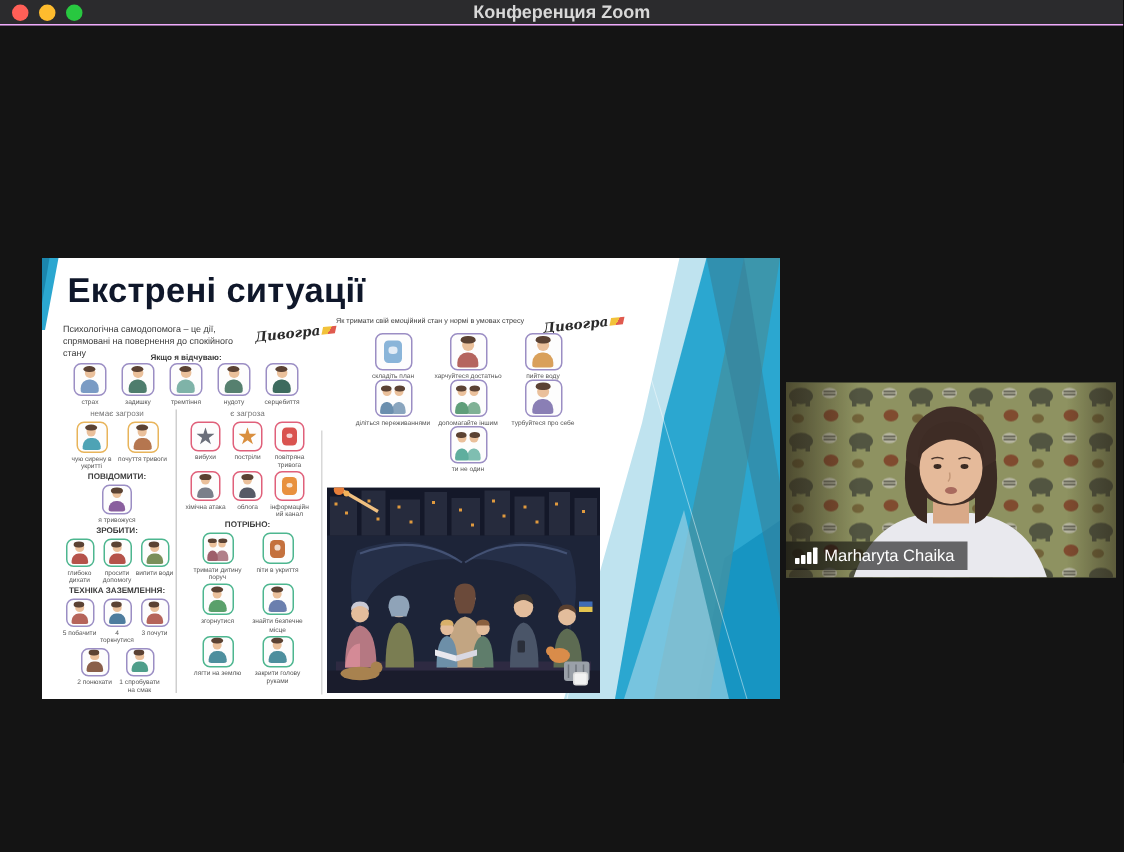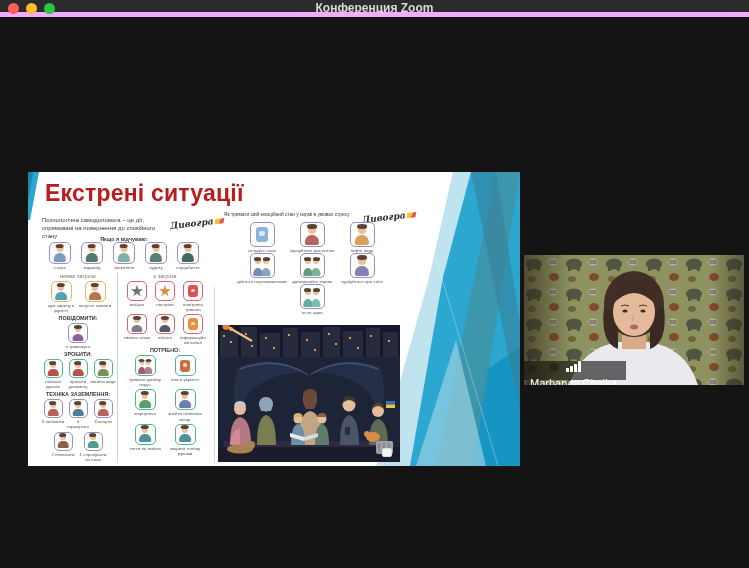--- a/index.html
+++ b/index.html
@@ -2,42 +2,42 @@
 <html><head>
 <meta charset="utf-8">
 <style>
   html,body{margin:0;padding:0;background:#000;}
   *{box-sizing:border-box;}
   .stage{position:relative;width:749px;height:568px;background:#141414;overflow:hidden;
          font-family:"Liberation Sans",sans-serif;}
 
   
   .titlebar{position:absolute;left:0;top:0;width:749px;height:17px;background:#2b2b2d;
-            border-bottom:5px solid #f0abfc;}
+            border-bottom:1px solid #f0abfc;}
   .lights{position:absolute;left:8px;top:3px;display:flex;gap:7px;}
   .light{width:11px;height:11px;border-radius:50%;}
   .light.red{background:#ff5f57;}
   .light.yellow{background:#febc2e;}
   .light.green{background:#28c840;}
   .win-title{position:absolute;left:0;right:0;top:0;height:17px;line-height:17px;text-align:center;
              font-size:12px;font-weight:bold;color:#d8d8d8;}
 
   
   .rec-badge{position:absolute;left:21px;top:26px;height:23px;display:flex;align-items:center;gap:7px;
              background:#1d1e24;border-radius:6px;padding:0 11px 0 9px;}
   .cloud{position:relative;width:16px;height:9px;background:#d6d6da;border-radius:5px;margin-top:3px;}
   .cloud::before{content:"";position:absolute;left:3px;top:-4px;width:8px;height:8px;border-radius:50%;background:#d6d6da;}
   .cloud::after{content:"";position:absolute;right:2px;top:-2px;width:6px;height:6px;border-radius:50%;background:#d6d6da;}
   .cloud .dot{position:absolute;left:5px;top:1px;width:5px;height:5px;border-radius:50%;background:#e8453c;z-index:2;}
   .rec-label{color:#ececf0;font-size:12px;}
 
   
   .slide{position:absolute;left:28px;top:172px;width:492px;height:294px;background:#ffffff;overflow:hidden;}
   .facet{position:absolute;left:0;top:0;width:100%;height:100%;}
-  .slide-title{position:absolute;left:17px;top:8px;font-size:23px;font-weight:bold;color:#b91c1c;letter-spacing:.2px;}
+  .slide-title{position:absolute;left:17px;top:8px;font-size:23px;font-weight:bold;color:#0f172a;letter-spacing:.2px;}
   .intro{position:absolute;left:14px;top:44px;width:122px;font-size:6px;line-height:1.35;color:#3a3a3a;}
   .logo{position:absolute;font-size:9px;font-style:italic;font-weight:bold;color:#2a2a2a;
         font-family:"DejaVu Serif",serif;transform:rotate(-6deg);}
   .logo .flag{display:inline-block;width:9px;height:5px;background:linear-gradient(110deg,#f2c23a 55%,#e05a4e 55%);
         transform:skewX(-18deg);margin-left:1px;}
   .logo1{left:142px;top:46px;}
   .logo2{left:334px;top:40px;}
 
   .sec-h{font-size:5.4px;font-weight:bold;color:#3a3a3a;text-align:center;}
   .sec-h.soft{font-weight:normal;color:#777;}
@@ -81,21 +81,21 @@
   .rp-h{width:136px;font-size:4.8px;line-height:1.3;color:#3a3a3a;}
   .wb-grid{margin-top:4px;}
 
   .shelter{position:absolute;left:190px;top:153px;width:182px;height:137px;}
   .wm{position:absolute;left:354px;top:276px;width:10px;height:9px;background:#f2f2f2;border-radius:2px;
       border:1px solid #ddd;}
 
   
   .video{position:absolute;left:524px;top:255px;width:220px;height:130px;overflow:hidden;background:#6b6d48;}
   .name-tag{position:absolute;left:0;bottom:5px;height:19px;display:flex;align-items:center;gap:5px;
-            background:rgba(12,12,12,.6);padding:0 9px 0 6px;flex-direction:column;}
+            background:rgba(12,12,12,.6);padding:0 9px 0 6px;}
   .name-txt{color:#fff;font-size:11px;}
   .signal{display:flex;align-items:flex-end;gap:1.5px;height:11px;}
   .signal i{display:block;width:2.5px;background:#fff;border-radius:.5px;}
   .signal i:nth-child(1){height:4px;}
   .signal i:nth-child(2){height:6px;}
   .signal i:nth-child(3){height:8px;}
   .signal i:nth-child(4){height:11px;}
 </style>
 </head>
 <body>

